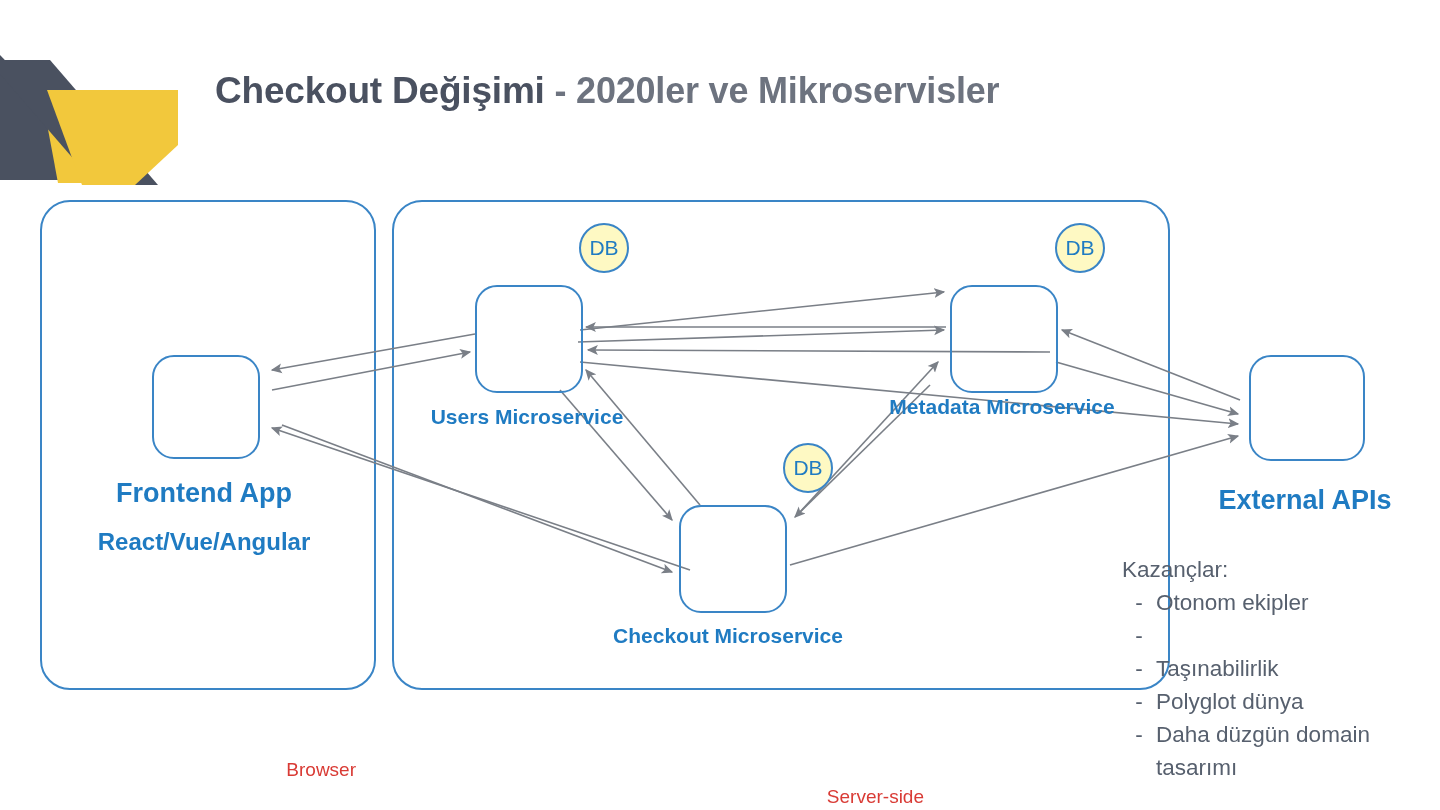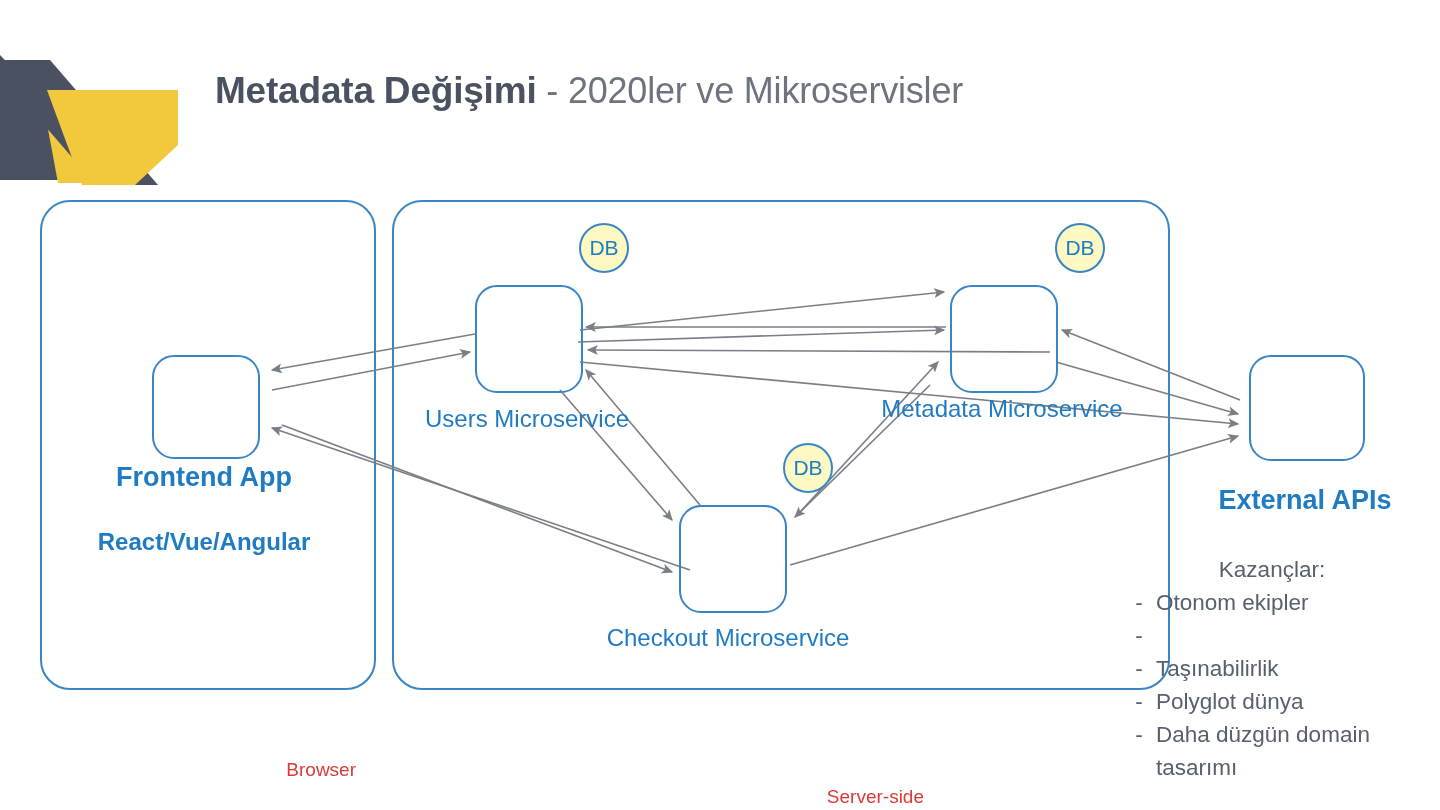--- a/index.html
+++ b/index.html
@@ -32,21 +32,21 @@
     white-space: nowrap;
   }
   .title-strong {
     font-size: 37px;
     font-weight: bold;
     color: #4a5160;
     letter-spacing: -0.2px;
   }
   .title-light {
     font-size: 36px;
-    font-weight: normal;
+    font-weight: bold;
     color: #6d737f;
     letter-spacing: -0.2px;
   }
 
   
   .group {
     position: absolute;
     border: 2px solid #3a85c6;
     border-radius: 30px;
     background: transparent;
@@ -83,22 +83,22 @@
     color: #1f7bc2;
     text-align: center;
     white-space: nowrap;
     font-family: "Liberation Sans", sans-serif;
   }
   .label-big {
     font-size: 27px;
     font-weight: 600;
   }
   .label-mid {
-    font-size: 24px;
-    font-weight: 400;
+    font-size: 21px;
+    font-weight: 700;
   }
   .label-sub {
     font-size: 24px;
     font-weight: 600;
   }
   .zone-label {
     position: absolute;
     color: #d93b35;
     font-size: 19px;
     text-align: right;
@@ -111,21 +111,20 @@
     position: absolute;
     left: 1122px;
     top: 553px;
     width: 300px;
     color: #57606e;
     font-size: 22.5px;
     line-height: 33px;
   }
   .benefits-title {
     margin: 0 0 0 0;
-    text-align: center;
   }
   .benefit-row {
     display: flex;
     align-items: flex-start;
   }
   .benefit-dash {
     width: 34px;
     flex: 0 0 34px;
     text-align: center;
     color: #57606e;
@@ -155,21 +154,21 @@
     <polygon points="45,58 110,58 170,58 170,95 120,128 58,128" fill="#f2c83c"></polygon>
   </svg>
   <svg class="ribbon" width="200" height="190" style="left:-12px;top:50px;" viewBox="0 0 200 190">
     <polygon points="0,10 62,10 170,135 108,135" fill="#4a5160"></polygon>
   </svg>
   <svg class="ribbon" width="210" height="190" style="left:0px;top:50px;" viewBox="0 0 210 190">
     <polygon points="47,40 103,40 178,40 178,95 135,135 82,135" fill="#f2c83c"></polygon>
   </svg>
 
   <div class="title-wrap">
-    <span class="title-strong">Metadata Değişimi</span><span class="title-light"> - 2020ler ve Mikroservisler</span>
+    <span class="title-strong">Checkout Değişimi</span><span class="title-light"> - 2020ler ve Mikroservisler</span>
   </div>
 
   <div class="group" style="left:40px; top:200px; width:332px; height:486px;"></div>
   <div class="group" style="left:392px; top:200px; width:774px; height:486px;"></div>
 
   <svg id="edges" viewBox="0 0 1440 810">
     <defs>
       <marker id="ah" markerWidth="7" markerHeight="7" refX="6.2" refY="3.5" orient="auto" markerUnits="strokeWidth">
         <path d="M0,0.4 L7,3.5 L0,6.6 L1.6,3.5 Z" fill="#7a7f87"></path>
       </marker>
@@ -203,21 +202,21 @@
 
       <path d="M1056,362 L1238,414"></path>
 
       <path d="M580,362 L1238,424"></path>
 
       <path d="M790,565 L1238,436"></path>
     </g>
   </svg>
 
   <div class="node" style="left:152px; top:355px; width:104px; height:100px;"></div>
-  <div class="node-label label-big" style="left:52px; top:462px; width:304px;">Frontend App</div>
+  <div class="node-label label-big" style="left:52px; top:478px; width:304px;">Frontend App</div>
   <div class="node-label label-sub" style="left:52px; top:528px; width:304px;">React/Vue/Angular</div>
 
   <div class="node" style="left:475px; top:285px; width:104px; height:104px;"></div>
   <div class="db" style="left:579px; top:223px;">DB</div>
   <div class="node-label label-mid" style="left:377px; top:405px; width:300px;">Users Microservice</div>
 
   <div class="node" style="left:950px; top:285px; width:104px; height:104px;"></div>
   <div class="db" style="left:1055px; top:223px;">DB</div>
   <div class="node-label label-mid" style="left:852px; top:395px; width:300px;">Metadata Microservice</div>
 

